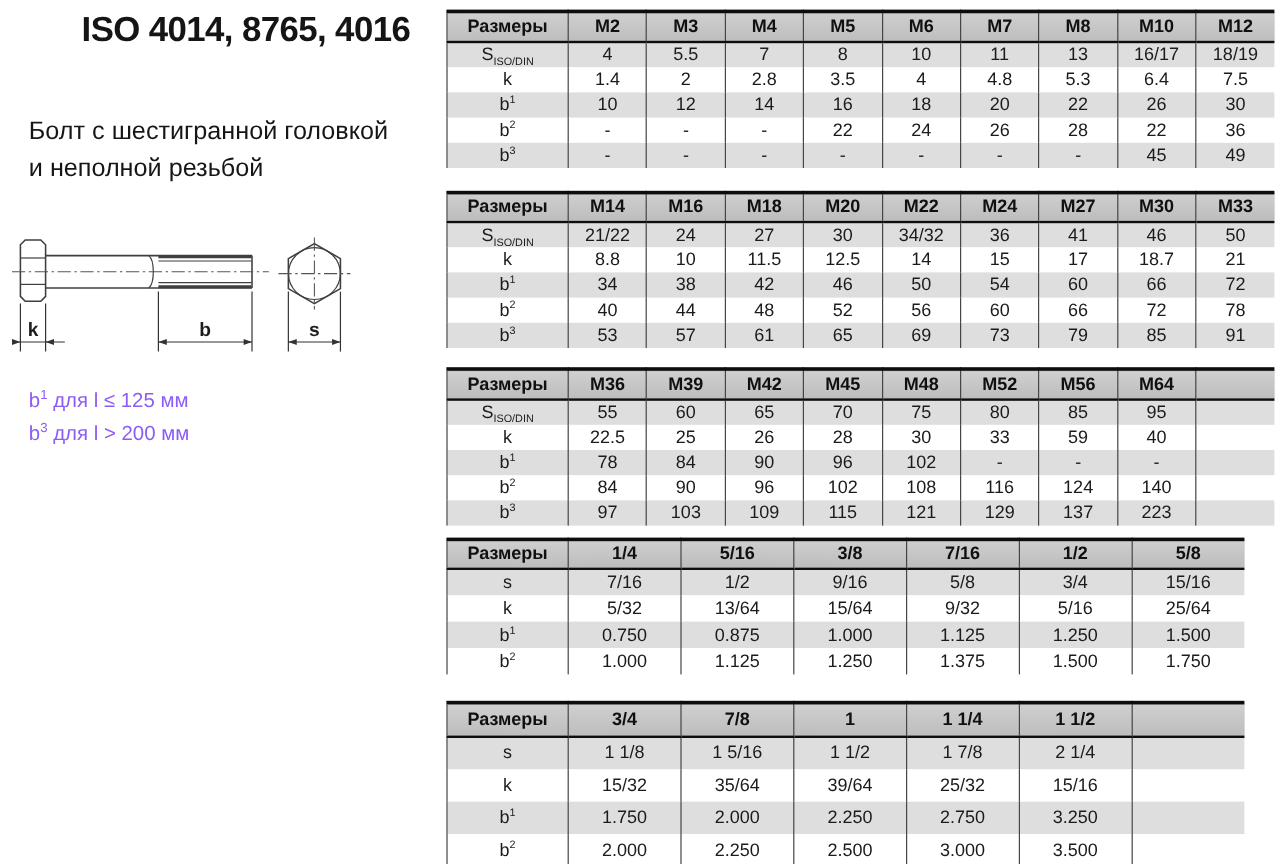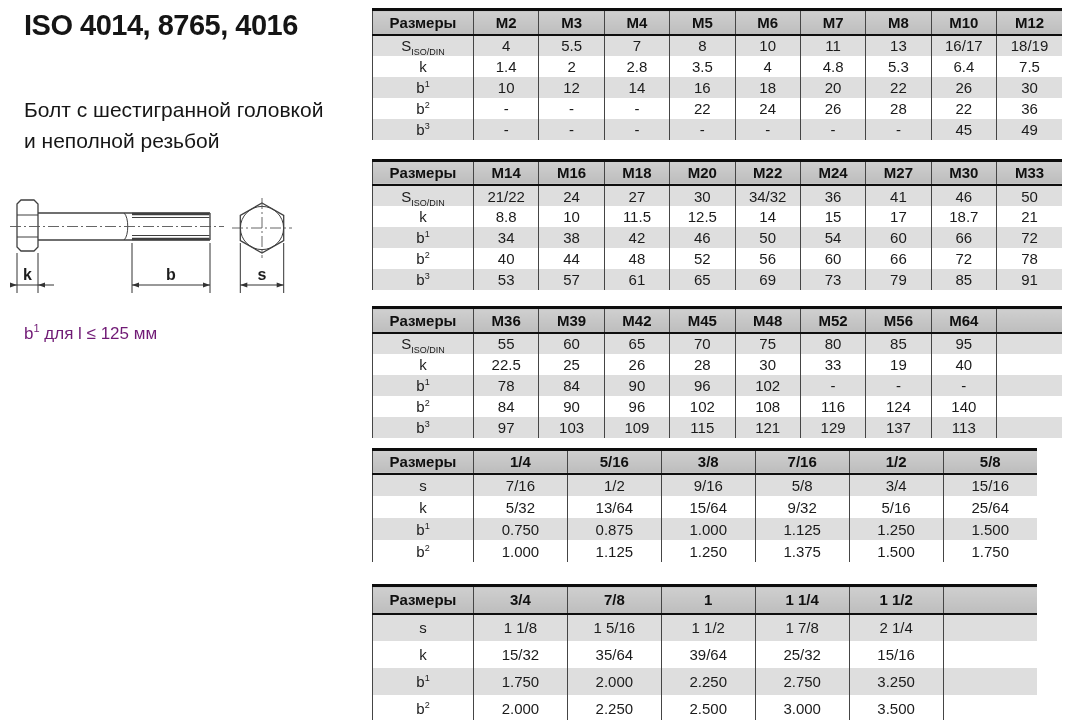--- a/index.html
+++ b/index.html
@@ -11,25 +11,25 @@
   *{box-sizing:border-box;}
   html,body{margin:0;padding:0;}
   body{
     width:1067px;height:720px;position:relative;overflow:hidden;
     background:#ffffff;
     font-family:"Liberation Sans","DejaVu Sans",sans-serif;
     color:#111;
   }
   
   .title-block{position:absolute;left:24px;top:6px;width:340px;}
-  .title-line{font-size:29px;font-weight:bold;line-height:38px;letter-spacing:-0.5px;color:#151515;}
+  .title-line{font-size:29px;font-weight:bold;line-height:38px;letter-spacing:-0.5px;color:#151515;margin-left:44px;}
   .subtitle-block{position:absolute;left:24px;top:94px;width:345px;}
   .subtitle-line{font-size:21px;line-height:31px;color:#161616;}
   .drawing-wrap{position:absolute;left:10px;top:190px;width:320px;height:115px;}
-  .notes-block{position:absolute;left:24px;top:320px;font-size:17px;line-height:28px;color:#701a75;}
+  .notes-block{position:absolute;left:24px;top:320px;font-size:17px;line-height:28px;color:#8b5cf6;}
   .notes-block sup{font-size:11px;line-height:0;}
   
   .tables-col{position:absolute;left:372px;top:8px;width:695px;}
   .dim-table{border-collapse:collapse;table-layout:fixed;border-top:3px solid var(--tb);}
   .t-a{width:690px;}
   .t-b,.t-c{width:665px;}
   .mgap-19{margin-bottom:19px;}
   .mgap-16{margin-bottom:16px;}
   .mgap-10{margin-bottom:10px;}
   .mgap-22{margin-bottom:22px;}
@@ -131,20 +131,21 @@
       <line class="dim" x1="230.3" y1="95" x2="273.7" y2="95"></line>
       <polygon class="arr" points="230.3,95 237.3,92.4 237.3,97.6"></polygon>
       <polygon class="arr" points="273.7,95 266.7,92.4 266.7,97.6"></polygon>
       <text class="dimtext" x="252" y="90" text-anchor="middle">s</text>
     </g>
   </svg>
 </div>
 
 <div class="notes-block">
     <div><span>b</span><sup>1</sup><span> для l ≤ 125 мм</span></div>
+    <div><span>b</span><sup>3</sup><span> для l &gt; 200 мм</span></div>
   </div>
 
 <div class="tables-col">
     <table class="dim-table t-a mgap-19">
       <thead>
         <tr>
           <th class="corner">Размеры</th>
           <th>M2</th>
           <th>M3</th>
           <th>M4</th>
@@ -326,21 +327,21 @@
           <td></td>
         </tr>
         <tr>
           <th class="rowlab"><span>k</span></th>
           <td>22.5</td>
           <td>25</td>
           <td>26</td>
           <td>28</td>
           <td>30</td>
           <td>33</td>
-          <td>19</td>
+          <td>59</td>
           <td>40</td>
           <td></td>
         </tr>
         <tr>
           <th class="rowlab"><span>b</span><sup>1</sup></th>
           <td>78</td>
           <td>84</td>
           <td>90</td>
           <td>96</td>
           <td>102</td>
@@ -363,21 +364,21 @@
         </tr>
         <tr>
           <th class="rowlab"><span>b</span><sup>3</sup></th>
           <td>97</td>
           <td>103</td>
           <td>109</td>
           <td>115</td>
           <td>121</td>
           <td>129</td>
           <td>137</td>
-          <td>113</td>
+          <td>223</td>
           <td></td>
         </tr>
       </tbody>
     </table>
     <table class="dim-table t-b mgap-22">
       <thead>
         <tr>
           <th class="corner">Размеры</th>
           <th>1/4</th>
           <th>5/16</th>

